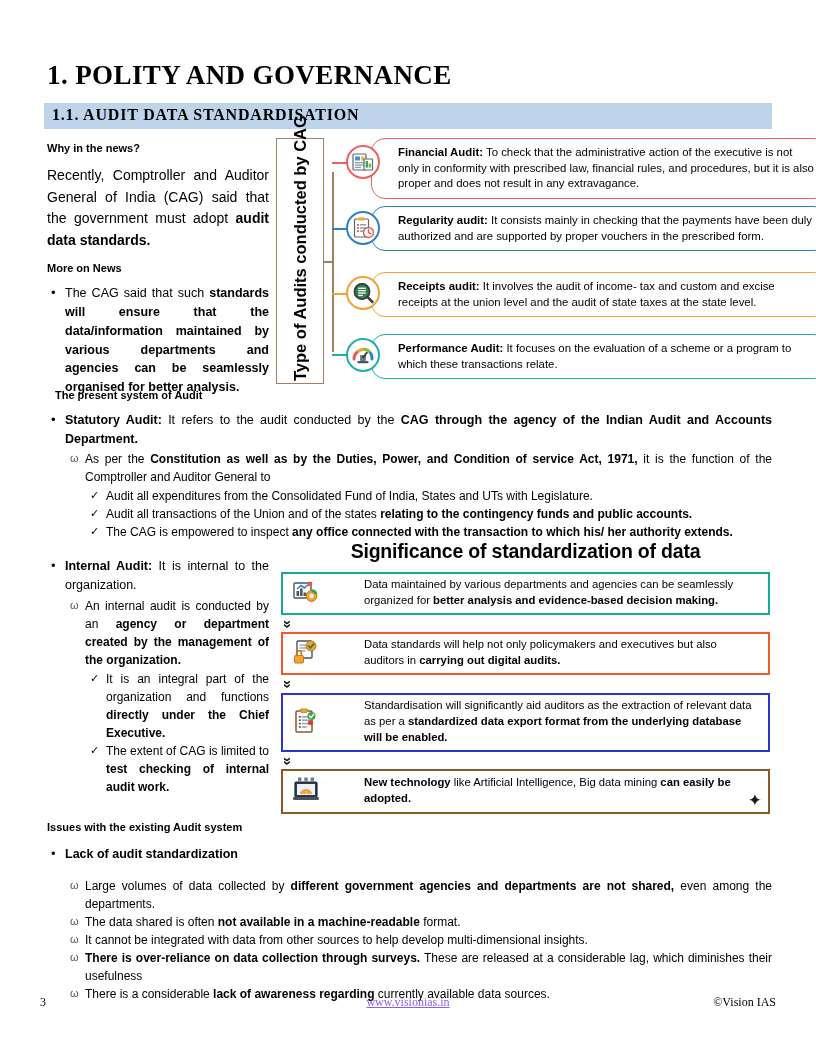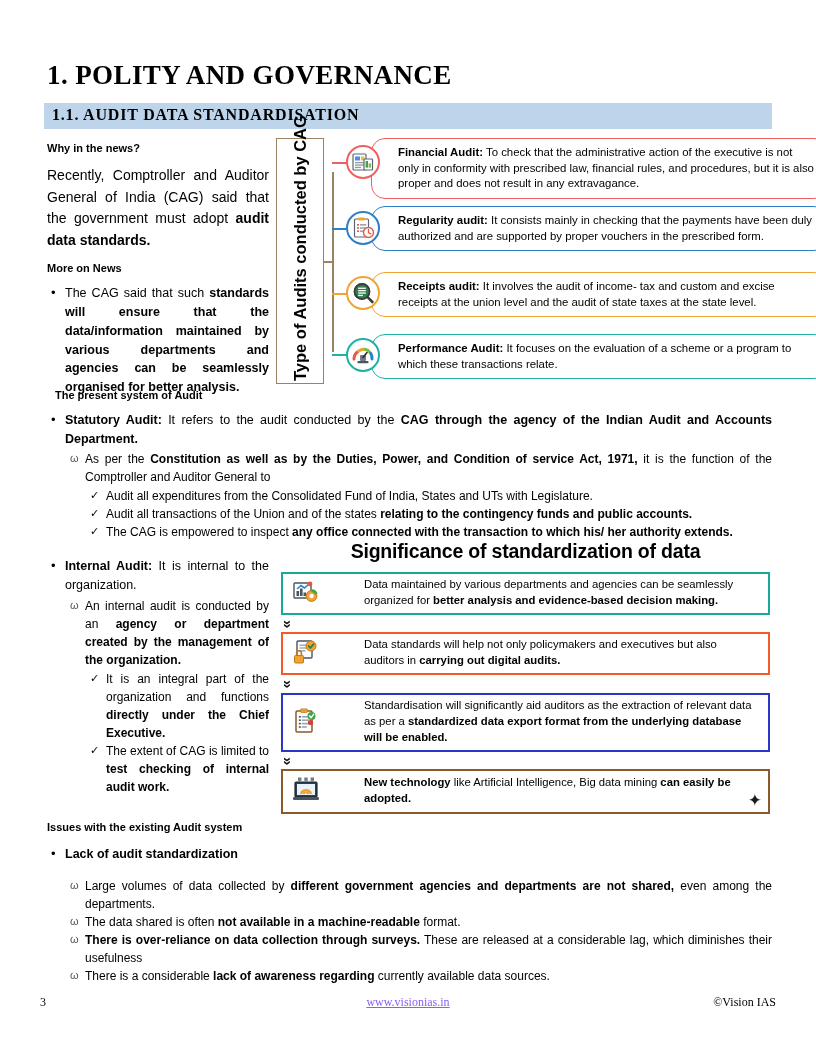--- a/index.html
+++ b/index.html
@@ -522,20 +522,21 @@
   </div>
 
   <div style="position:absolute; left:47px; top:820px; width:725px;">
     <div class="body-head" style="margin-bottom:10px;">Issues with the existing Audit system</div>
     <ul class="lvl1">
       <li>
         <b>Lack of audit standardization</b>
         <ul class="lvl2" style="margin-top:13px;">
           <li><span>Large volumes of data collected by </span><b>different government agencies and departments are not shared,</b><span> even among the departments.</span></li>
           <li><span>The data shared is often </span><b>not available in a machine-readable</b><span> format.</span></li>
+          <li>It cannot be integrated with data from other sources to help develop multi-dimensional insights.</li>
           <li><b>There is over-reliance on data collection through surveys.</b><span> These are released at a considerable lag, which diminishes their usefulness</span></li>
           <li><span>There is a considerable </span><b>lack of awareness regarding</b><span> currently available data sources.</span></li>
         </ul>
       </li>
     </ul>
   </div>
 
   <div class="footer">
     <span class="footer-page">3</span>
     <a class="footer-link" href="#">www.visionias.in</a>

